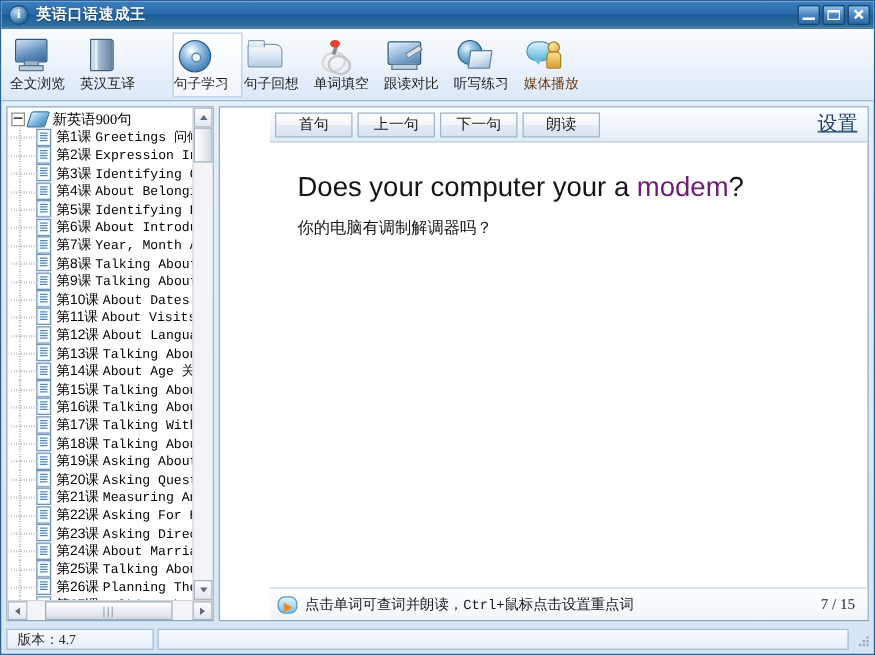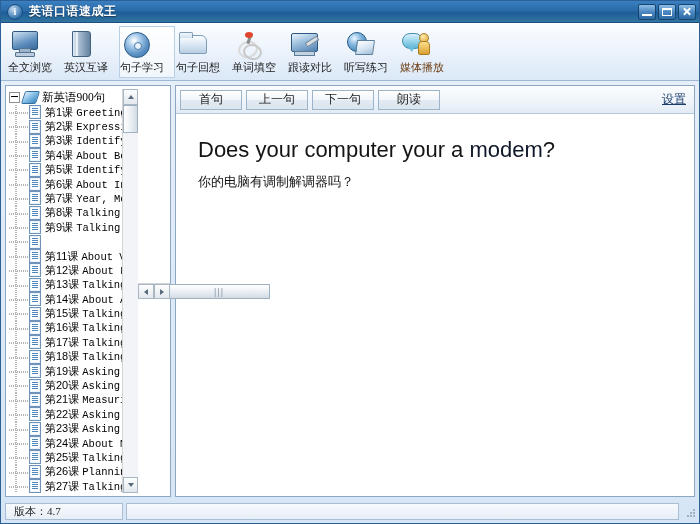--- a/index.html
+++ b/index.html
@@ -99,20 +99,21 @@
     flex-direction: column;
     justify-content: flex-start;
     cursor: pointer;
     border: 1px solid transparent;
     box-sizing: border-box;
     padding-top: 2px;
   }
   .tool.active {
     border: 1px solid #b9cfe4;
     background: linear-gradient(180deg, #ffffff 0%, #f1f6fc 100%);
+    margin-left: 19px;
   }
   .tool-ico {
     width: 32px; height: 30px;
     position: relative;
     margin-bottom: 2px;
   }
   .tool-lbl {
     font-size: 11px;
     color: #1d1d1d;
     white-space: nowrap;
@@ -194,26 +195,25 @@
     padding: 4px 4px 0 4px;
     box-sizing: border-box;
     gap: 4px;
   }
 
   
   .sidebar {
     width: 166px;
     flex: 0 0 166px;
     display: flex;
-    flex-direction: row;
+    flex-direction: column;
     background: #ffffff;
     border: 1px solid #8ba7c2;
     box-sizing: border-box;
     position: relative;
-    align-items: center;
   }
   .tree-wrap {
     flex: 1 1 auto;
     display: flex;
     overflow: hidden;
   }
   .tree {
     flex: 1 1 auto;
     overflow: hidden;
     position: relative;
@@ -312,52 +312,53 @@
 
   
   .content {
     flex: 1 1 auto;
     display: flex;
     flex-direction: column;
     border: 1px solid #8ba7c2;
     background: #ffffff;
     box-sizing: border-box;
     overflow: hidden;
+    padding-left: 40px;
   }
   .cbar {
     height: 28px; flex: 0 0 auto;
     background: linear-gradient(180deg,#fbfdff 0%, #eef4fa 60%, #e2ebf5 100%);
     border-bottom: 1px solid #b6c8da;
     display: flex; align-items: center;
     padding: 0 8px 0 4px; gap: 4px;
     box-sizing: border-box;
   }
   .cbtn {
     min-width: 62px; height: 20px;
     background: linear-gradient(180deg,#ffffff 0%, #f2f6fa 48%, #e2eaf2 52%, #dbe5ef 100%);
     border: 1px solid #9eb4c8;
     font-size: 12px; color: #1a1a1a;
     display: flex; align-items: center; justify-content: center;
     cursor: pointer; box-sizing: border-box;
   }
   .clink {
     margin-left: auto;
-    font-size: 12px; color: #1a3d6b;
+    font-size: 16px; color: #1a3d6b;
     text-decoration: underline; cursor: pointer;
   }
   .cmain { flex: 1 1 auto; padding: 22px 0 0 22px; overflow: hidden; }
   .sent-en {
     font-size: 22px;
     color: #141414;
     font-family: "Liberation Sans", sans-serif;
     line-height: 28px;
     margin-bottom: 9px;
     white-space: nowrap;
   }
-  .sent-en .kw { color: #0f172a; }
+  .sent-en .kw { color: #701a75; }
   .sent-cn {
     font-size: 13px; color: #141414;
     line-height: 18px; margin-bottom: 8px;
   }
   .sent-note {
     font-size: 11px; color: #8c8c8c;
   }
   .cstatus {
     height: 26px; flex: 0 0 auto;
     border-top: 1px solid #c4d3e1;
@@ -560,20 +561,21 @@
               <span class="label"><span class="cn">第8课 </span><span class="en">Talking About</span></span>
             </div>
             <div class="tnode">
               <span class="dots"></span>
               <span class="ic-doc"></span>
               <span class="label"><span class="cn">第9课 </span><span class="en">Talking About</span></span>
             </div>
             <div class="tnode">
               <span class="dots"></span>
               <span class="ic-doc"></span>
+              <span class="label"><span class="cn">第10课 </span><span class="en">About Dates</span></span>
             </div>
             <div class="tnode">
               <span class="dots"></span>
               <span class="ic-doc"></span>
               <span class="label"><span class="cn">第11课 </span><span class="en">About Visits</span></span>
             </div>
             <div class="tnode">
               <span class="dots"></span>
               <span class="ic-doc"></span>
               <span class="label"><span class="cn">第12课 </span><span class="en">About Langua</span></span>
@@ -691,20 +693,28 @@
         <div class="clink">设置</div>
       </div>
 
       <div class="cmain">
         <div class="sent-en">
           <span>Does your computer your a </span><span class="kw">modem</span><span>?</span>
         </div>
         <div class="sent-cn">你的电脑有调制解调器吗？</div>
       </div>
 
+      <div class="cstatus">
+        <div class="st-ico">
+          <span class="bub"></span>
+            <span class="arw"></span>
+        </div>
+        <div class="st-txt"><span>点击单词可查词并朗读，</span><span class="mono">Ctrl+</span><span>鼠标点击设置重点词</span></div>
+        <div class="st-count">7 / 15</div>
+      </div>
 
     </div>
   </div>
 
   <div class="footer">
     <div class="fpane ver">版本：4.7</div>
     <div class="fpane fill"></div>
     <div class="fgrip">
       <i style="right:1px;bottom:1px;"></i>
         <i style="right:4px;bottom:1px;"></i>

